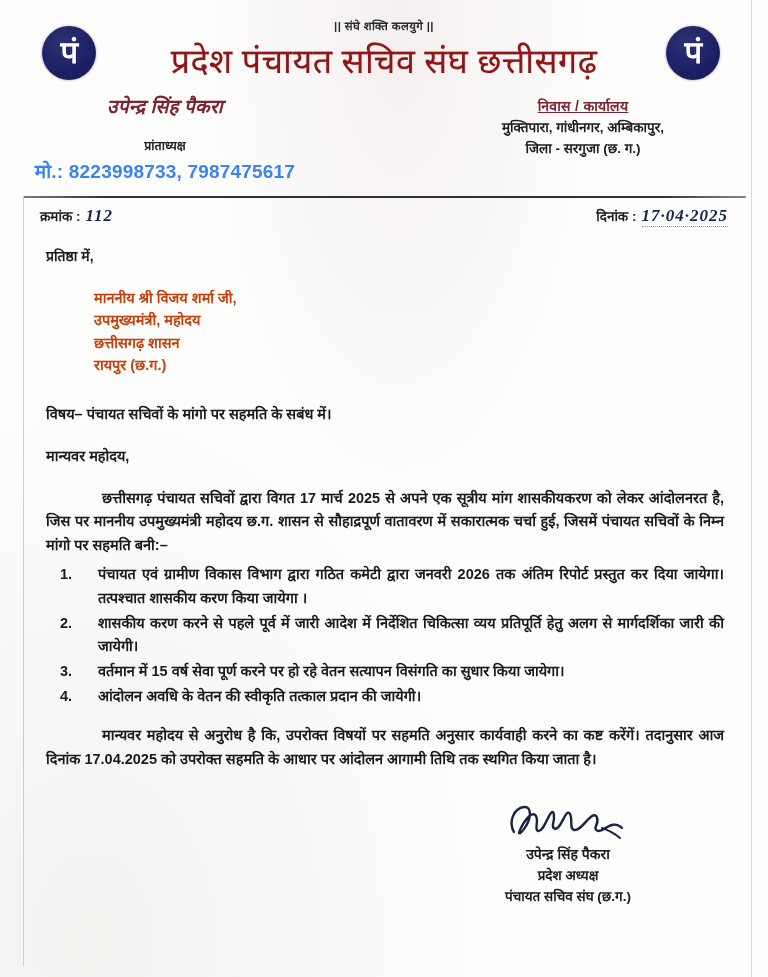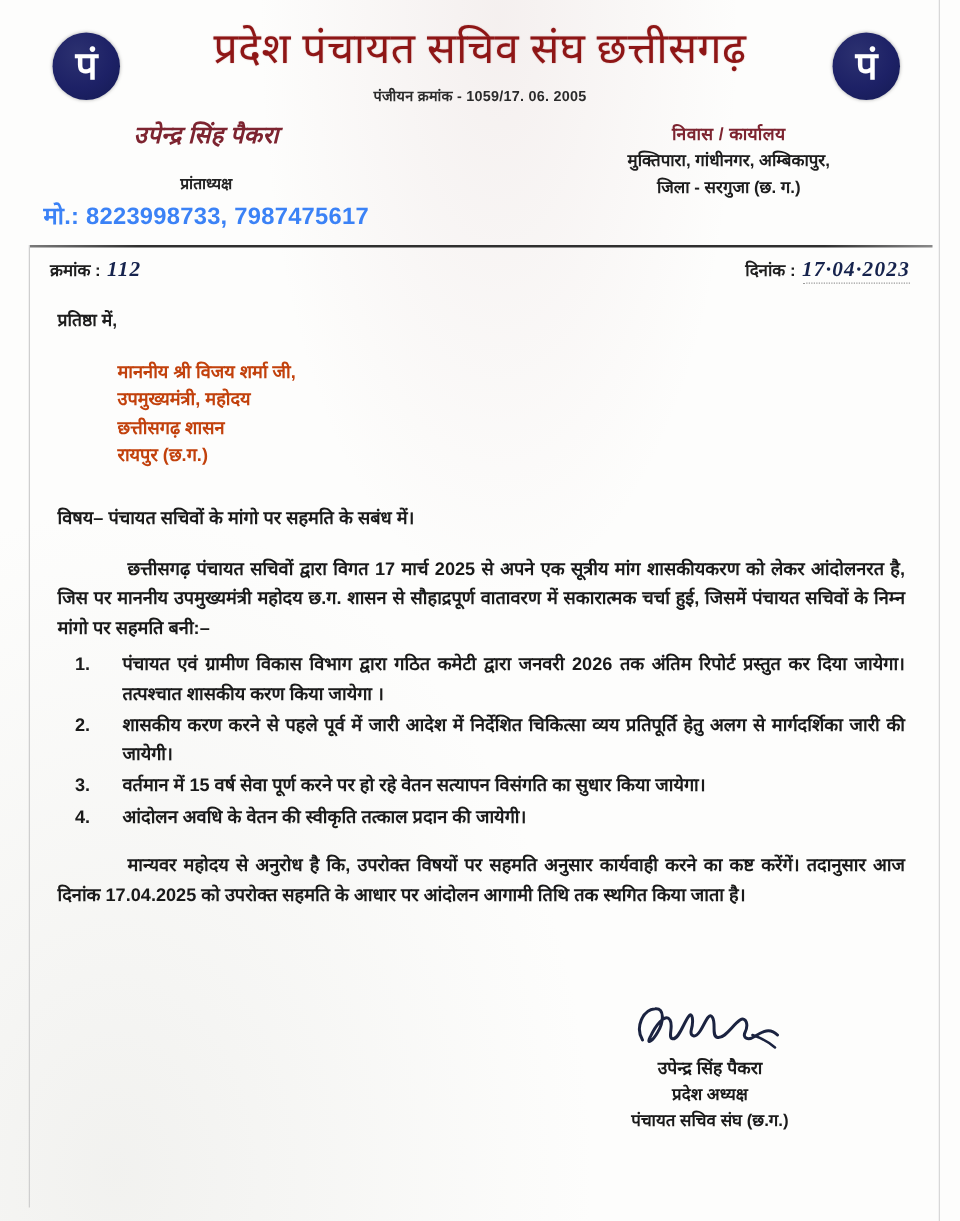--- a/index.html
+++ b/index.html
@@ -129,20 +129,21 @@
     font-weight: 700;
     color: #3b82f6;
     margin-top: 4px;
     letter-spacing: 0.2px;
   }
   .office-label {
     font-size: 14px;
     font-weight: 700;
     color: #7d2430;
     letter-spacing: 0.3px;
+    text-decoration: underline;
   }
   .office-line {
     font-size: 13.5px;
     font-weight: 700;
     color: #1d1d1d;
     margin-top: 3px;
   }
 
   .rule {
     position: absolute;
@@ -312,22 +313,22 @@
   <div class="header">
 
     <div class="logo logo-left">
       <span class="logo-glyph">पं</span>
     </div>
 
     <div class="logo logo-right">
       <span class="logo-glyph">पं</span>
     </div>
 
+    <div class="tagline">|| संघे शक्ति कलयुगे ||</div>
     <div class="org-title">प्रदेश पंचायत सचिव संघ छत्तीसगढ़</div>
-    <div class="reg-no">पंजीयन क्रमांक - 1059/17. 06. 2005</div>
 
     <div class="header-cols">
       <div class="hdr-left">
         <div class="name-red">उपेन्द्र सिंह पैकरा</div>
         <div class="sub-dark">प्रांताध्यक्ष</div>
         <div class="mobile">मो.: 8223998733, 7987475617</div>
       </div>
       <div class="hdr-right">
         <div class="office-label">निवास / कार्यालय</div>
         <div class="office-line">मुक्तिपारा, गांधीनगर, अम्बिकापुर,</div>
@@ -338,37 +339,38 @@
 
   <div class="rule"></div>
 
   <div class="refline">
     <div class="ref-no">
       <span>क्रमांक :</span>
       <span class="hand">112</span>
     </div>
     <div class="date-no">
       <span>दिनांक :</span>
-      <span class="hand dotline">17·04·2023</span>
+      <span class="hand dotline">17·04·2025</span>
     </div>
   </div>
 
   <div class="body">
 
     <div class="to-label">प्रतिष्ठा में,</div>
 
     <div class="addressee">
       <div>माननीय श्री विजय शर्मा जी,</div>
       <div>उपमुख्यमंत्री, महोदय</div>
       <div>छत्तीसगढ़ शासन</div>
       <div>रायपुर (छ.ग.)</div>
     </div>
 
     <div class="subject">विषय– पंचायत सचिवों के मांगो पर सहमति के सबंध में।</div>
 
+    <div class="salutation">मान्यवर महोदय,</div>
 
     <div class="para indent">छत्तीसगढ़ पंचायत सचिवों द्वारा विगत 17 मार्च 2025 से अपने एक सूत्रीय मांग शासकीयकरण को लेकर आंदोलनरत है, जिस पर माननीय उपमुख्यमंत्री महोदय छ.ग. शासन से सौहाद्रपूर्ण वातावरण में सकारात्मक चर्चा हुई, जिसमें पंचायत सचिवों के निम्न मांगो पर सहमति बनी:–</div>
 
     <div class="list">
       <div class="list-item">
         <span class="li-num">1.</span>
         <span class="li-text">पंचायत एवं ग्रामीण विकास विभाग द्वारा गठित कमेटी द्वारा जनवरी 2026 तक अंतिम रिपोर्ट प्रस्तुत कर दिया जायेगा। तत्पश्चात शासकीय करण किया जायेगा ।</span>
       </div>
       <div class="list-item">
         <span class="li-num">2.</span>

